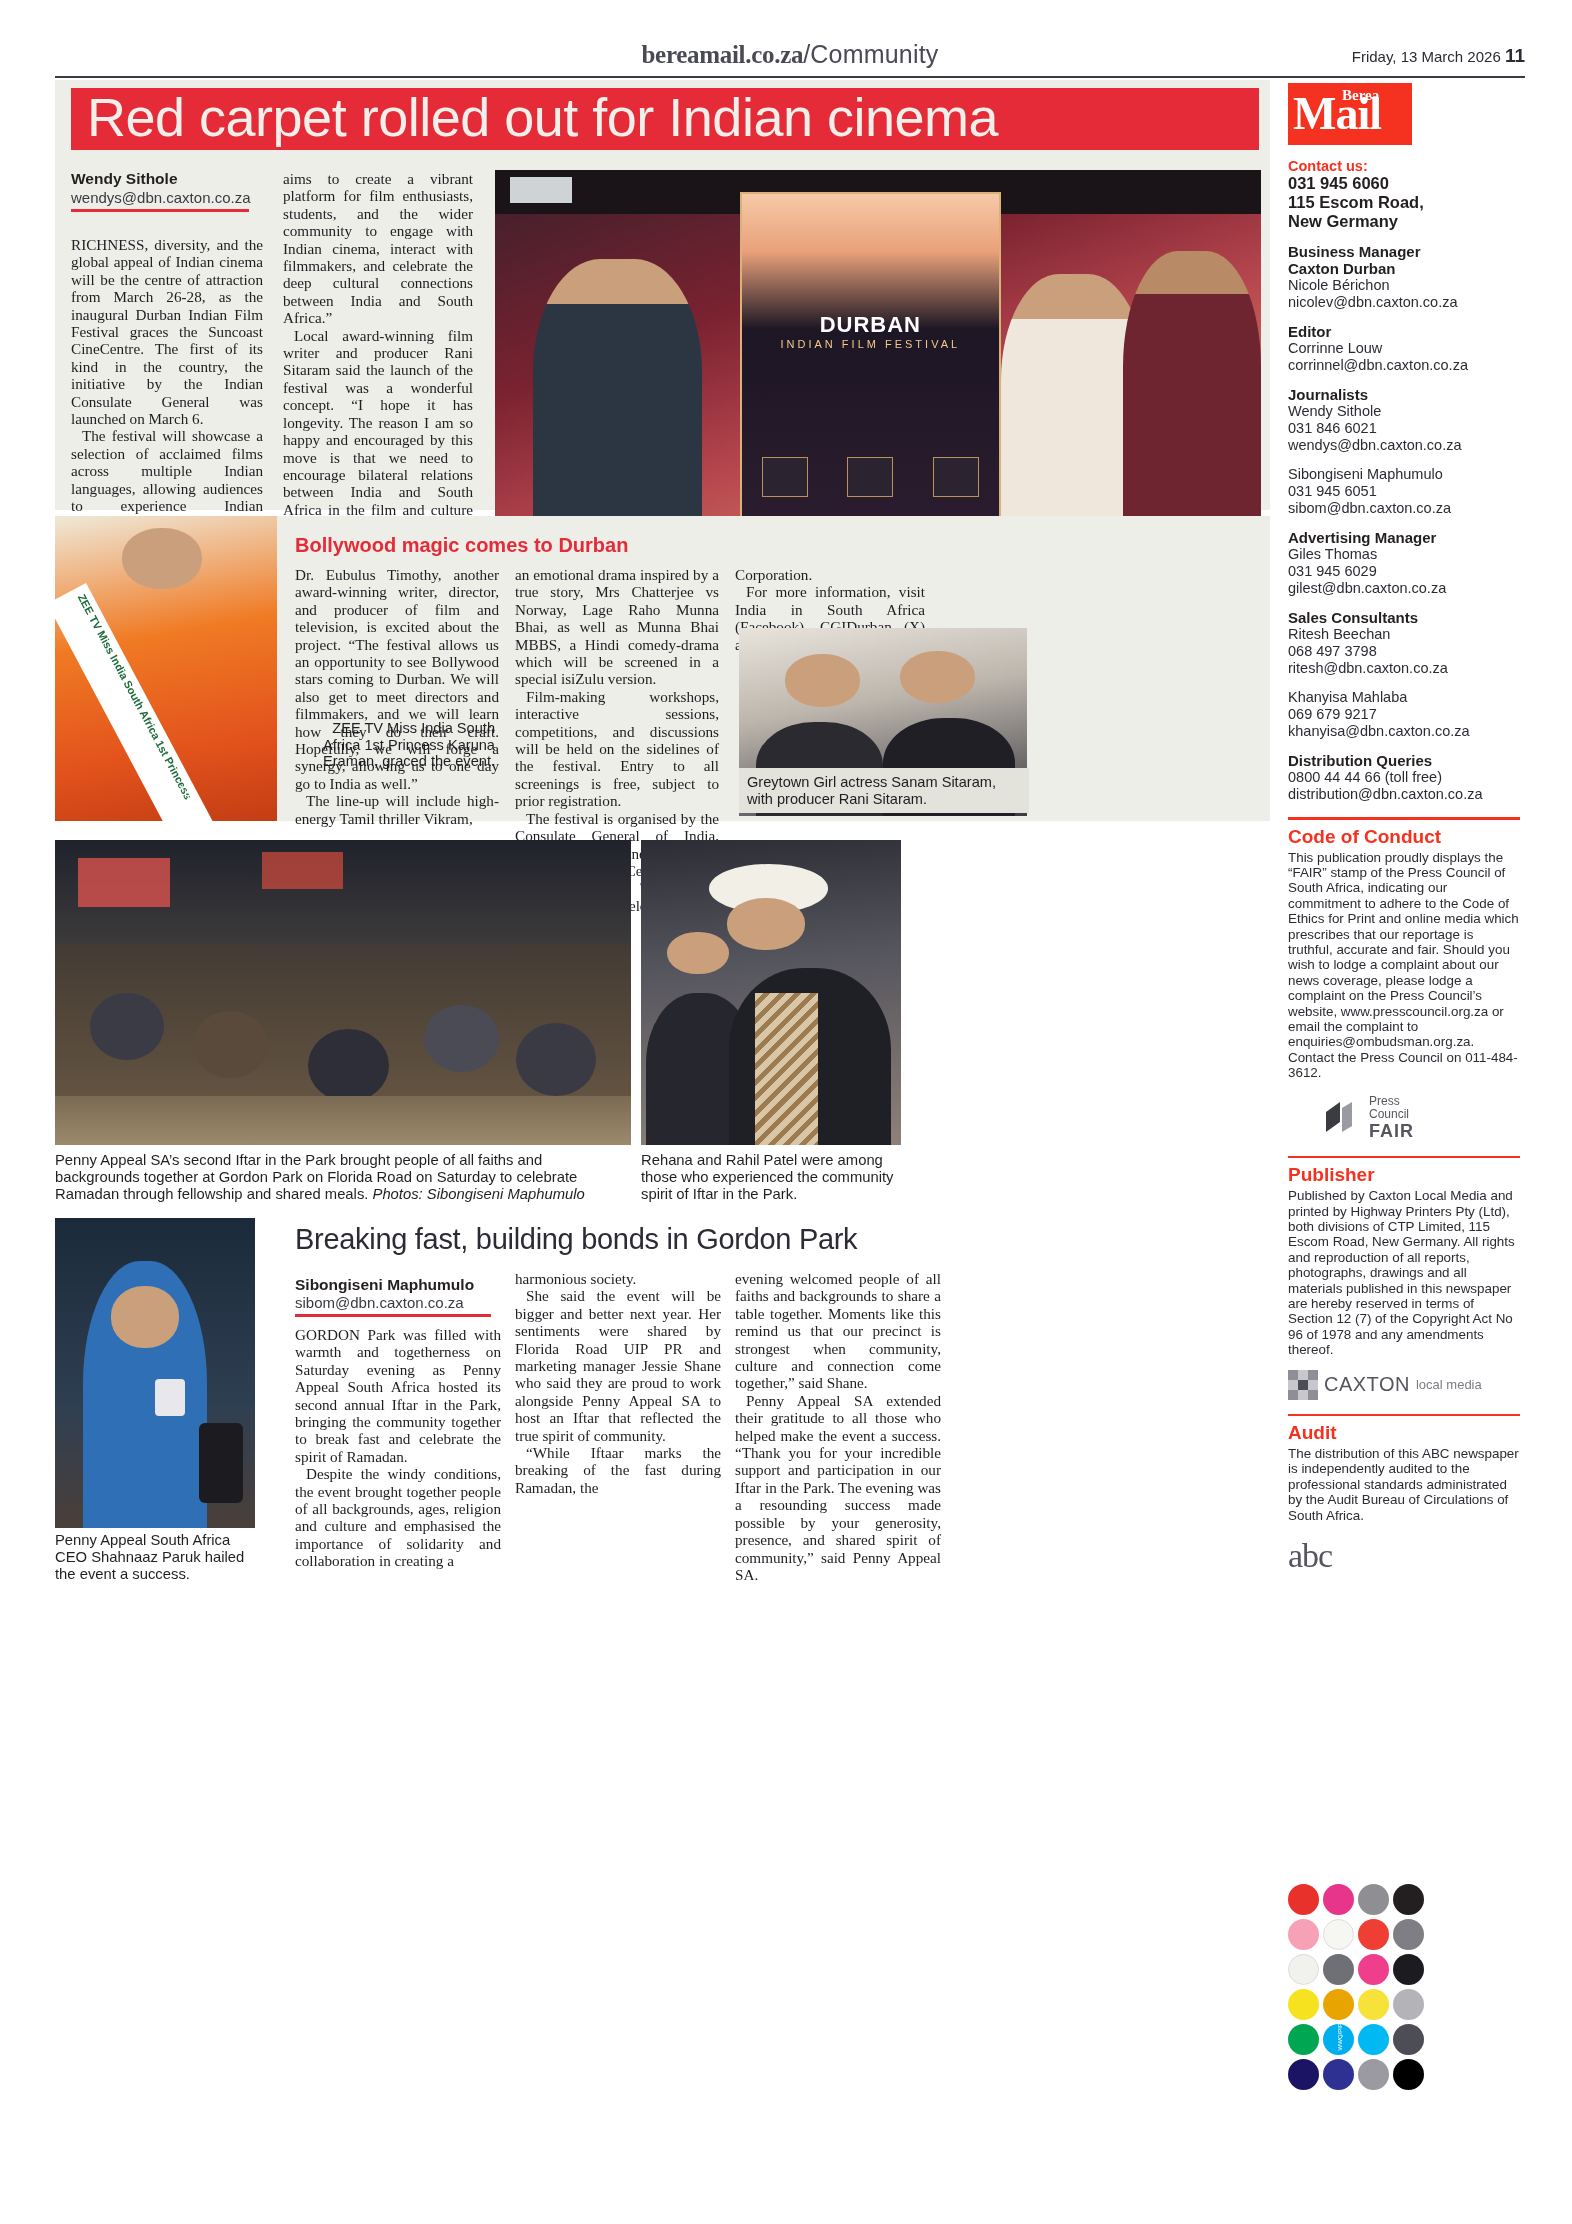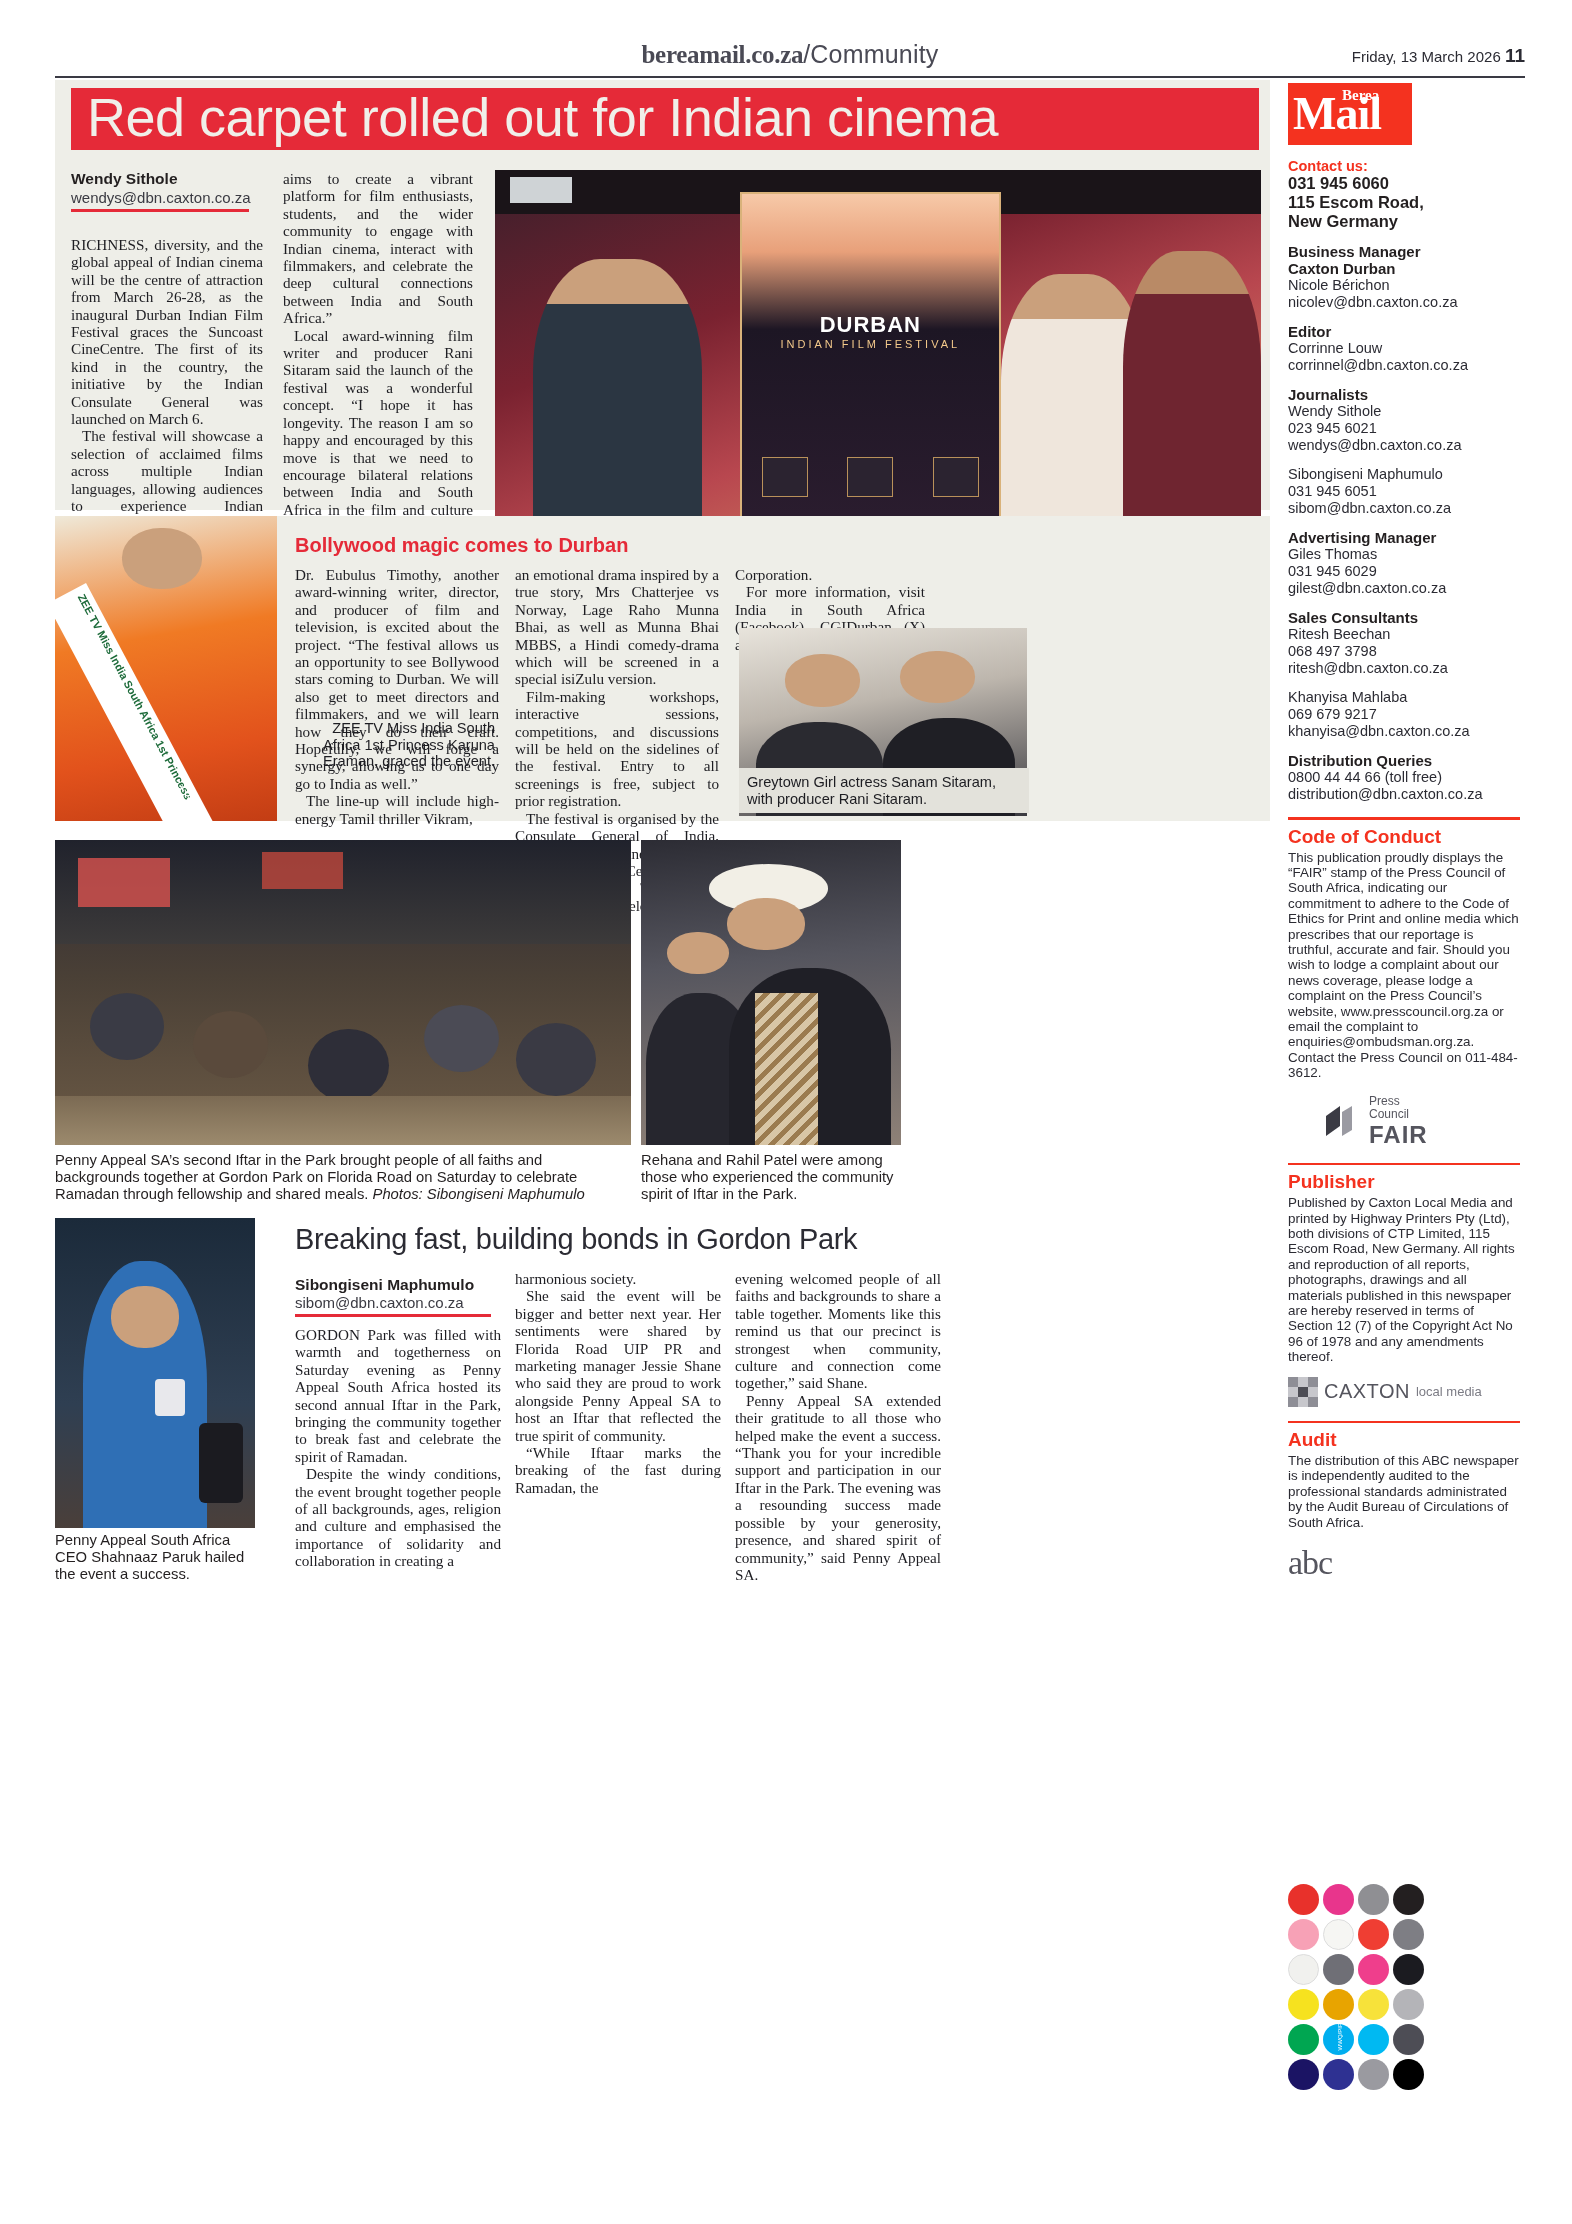--- a/index.html
+++ b/index.html
@@ -151,21 +151,21 @@
   .sb-big { font-weight:bold; font-size:16.5px; line-height:19px; color:#231f20; }
   .sb-b { font-weight:bold; font-size:15px; color:#231f20; margin-top:12px; }
   .sb-t { font-size:14.5px; line-height:17px; color:#2b2b33; }
   .sb-rule { height:2.5px; background:#f4321f; margin:14px 0 6px; }
   .sb-red-h { color:#f4321f; font-weight:bold; font-size:19px; margin-bottom:2px; }
   .sb-small { font-size:13.4px; line-height:15.4px; color:#2b2b33; }
 
   .pc-logo { display:flex; align-items:center; gap:7px; margin:14px 0 6px 34px; }
   .pc-mark { width:40px; height:40px; position:relative; }
   .pc-txt { font-size:12px; line-height:13px; color:#55555e; }
-  .pc-fair { font-size:24px; font-weight:bold; color:#55555e; letter-spacing:1px;text-align:right; }
+  .pc-fair { font-size:18px; font-weight:bold; color:#55555e; letter-spacing:1px;text-align:right; }
 
   .cx-logo { margin-top:12px; display:flex; align-items:center; gap:6px; }
   .cx-mark { width:30px; height:30px; display:grid; grid-template-columns:repeat(3,1fr); grid-template-rows:repeat(3,1fr); }
   .cx-name { font-size:20px; color:#55555e; letter-spacing:.5px; }
   .cx-sub { font-size:13px; color:#7b7b84; }
 
   .abc { font-family:"Liberation Serif", serif; font-size:34px; color:#55555e; margin-top:14px; letter-spacing:-1px; }
 
   
   .swatches { position:absolute; left:1288px; top:1884px; width:232px; }
@@ -389,21 +389,21 @@
       <div class="sb-t">nicolev@dbn.caxton.co.za</div>
     </div>
     <div>
       <div class="sb-b">Editor</div>
       <div class="sb-t">Corrinne Louw</div>
       <div class="sb-t">corrinnel@dbn.caxton.co.za</div>
     </div>
     <div>
       <div class="sb-b">Journalists</div>
       <div class="sb-t">Wendy Sithole</div>
-      <div class="sb-t">023 945 6021</div>
+      <div class="sb-t">031 846 6021</div>
       <div class="sb-t">wendys@dbn.caxton.co.za</div>
     </div>
     <div style="margin-top:12px">
       <div class="sb-t">Sibongiseni Maphumulo</div>
       <div class="sb-t">031 945 6051</div>
       <div class="sb-t">sibom@dbn.caxton.co.za</div>
     </div>
     <div>
       <div class="sb-b">Advertising Manager</div>
       <div class="sb-t">Giles Thomas</div>

